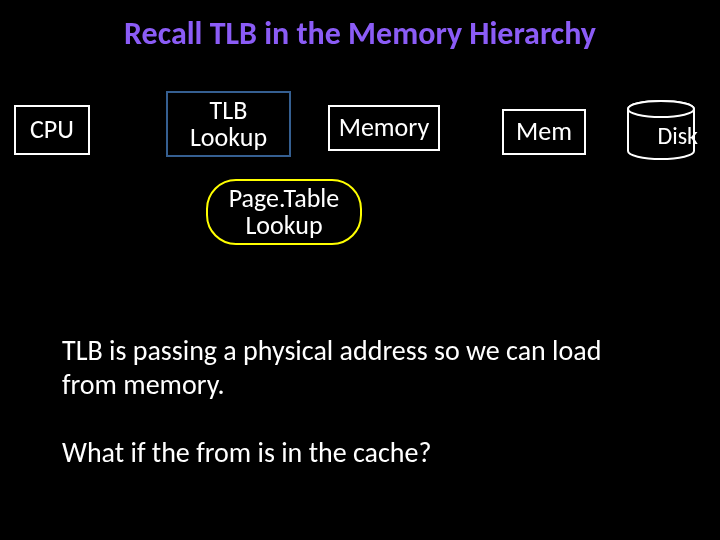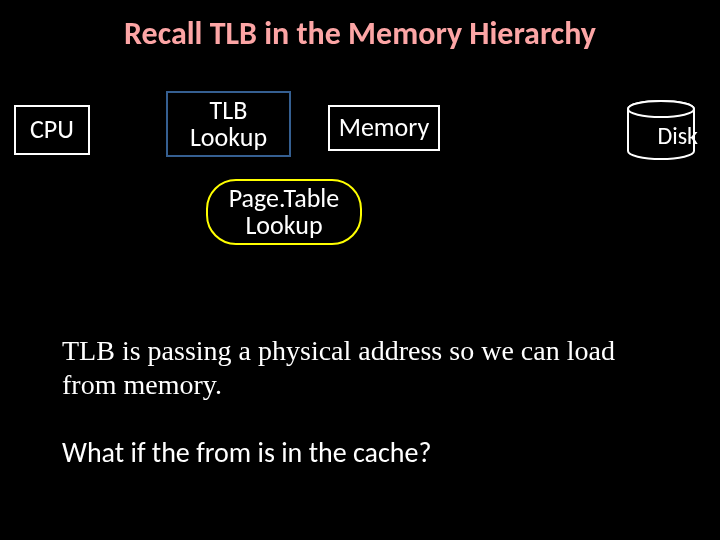--- a/index.html
+++ b/index.html
@@ -6,21 +6,21 @@
   body {
     background: #000;
     width: 720px;
     height: 540px;
     font-family: Calibri, Arial, sans-serif;
     color: #fff;
     position: relative;
     overflow: hidden;
   }
   .title {
-    color: #fca5a5;
+    color: #8b5cf6;
     font-size: 32px;
     font-weight: bold;
     text-align: center;
     padding-top: 14px;
   }
   .diagram {
     position: relative;
     width: 100%;
     height: 160px;
     margin-top: 34px;
@@ -57,32 +57,33 @@
     text-align: right;
     font-size: 24px;
   }
   .body-text {
     position: absolute;
     left: 62px;
     font-size: 28px;
     line-height: 1.2;
     max-width: 600px;
   }
-  .para1 { top: 334px; font-family: Liberation Serif, serif; }
+  .para1 { top: 334px; }
   .para2 { top: 436px; }
 </style>
 </head>
 <body>
 
 <div class="title">Recall TLB in the Memory Hierarchy</div>
 
 <div class="diagram">
   <div class="box cpu">CPU</div>
   <div class="box tlb">TLB<br>Lookup</div>
   <div class="box cache">Memory</div>
+  <div class="box mem">Mem</div>
   <div class="box pagetable">Page.Table<br>Lookup</div>
   <div class="disk">
     <svg width="74" height="62" viewBox="0 0 74 62">
       <ellipse cx="37" cy="10" rx="33" ry="8" fill="#000" stroke="#fff" stroke-width="2"></ellipse>
       <path d="M4 10 L4 52 A33 8 0 0 0 70 52 L70 10" fill="#000" stroke="#fff" stroke-width="2"></path>
       <ellipse cx="37" cy="10" rx="33" ry="8" fill="#000" stroke="#fff" stroke-width="2"></ellipse>
     </svg>
     <div class="disk-label">Disk</div>
   </div>
 </div>

